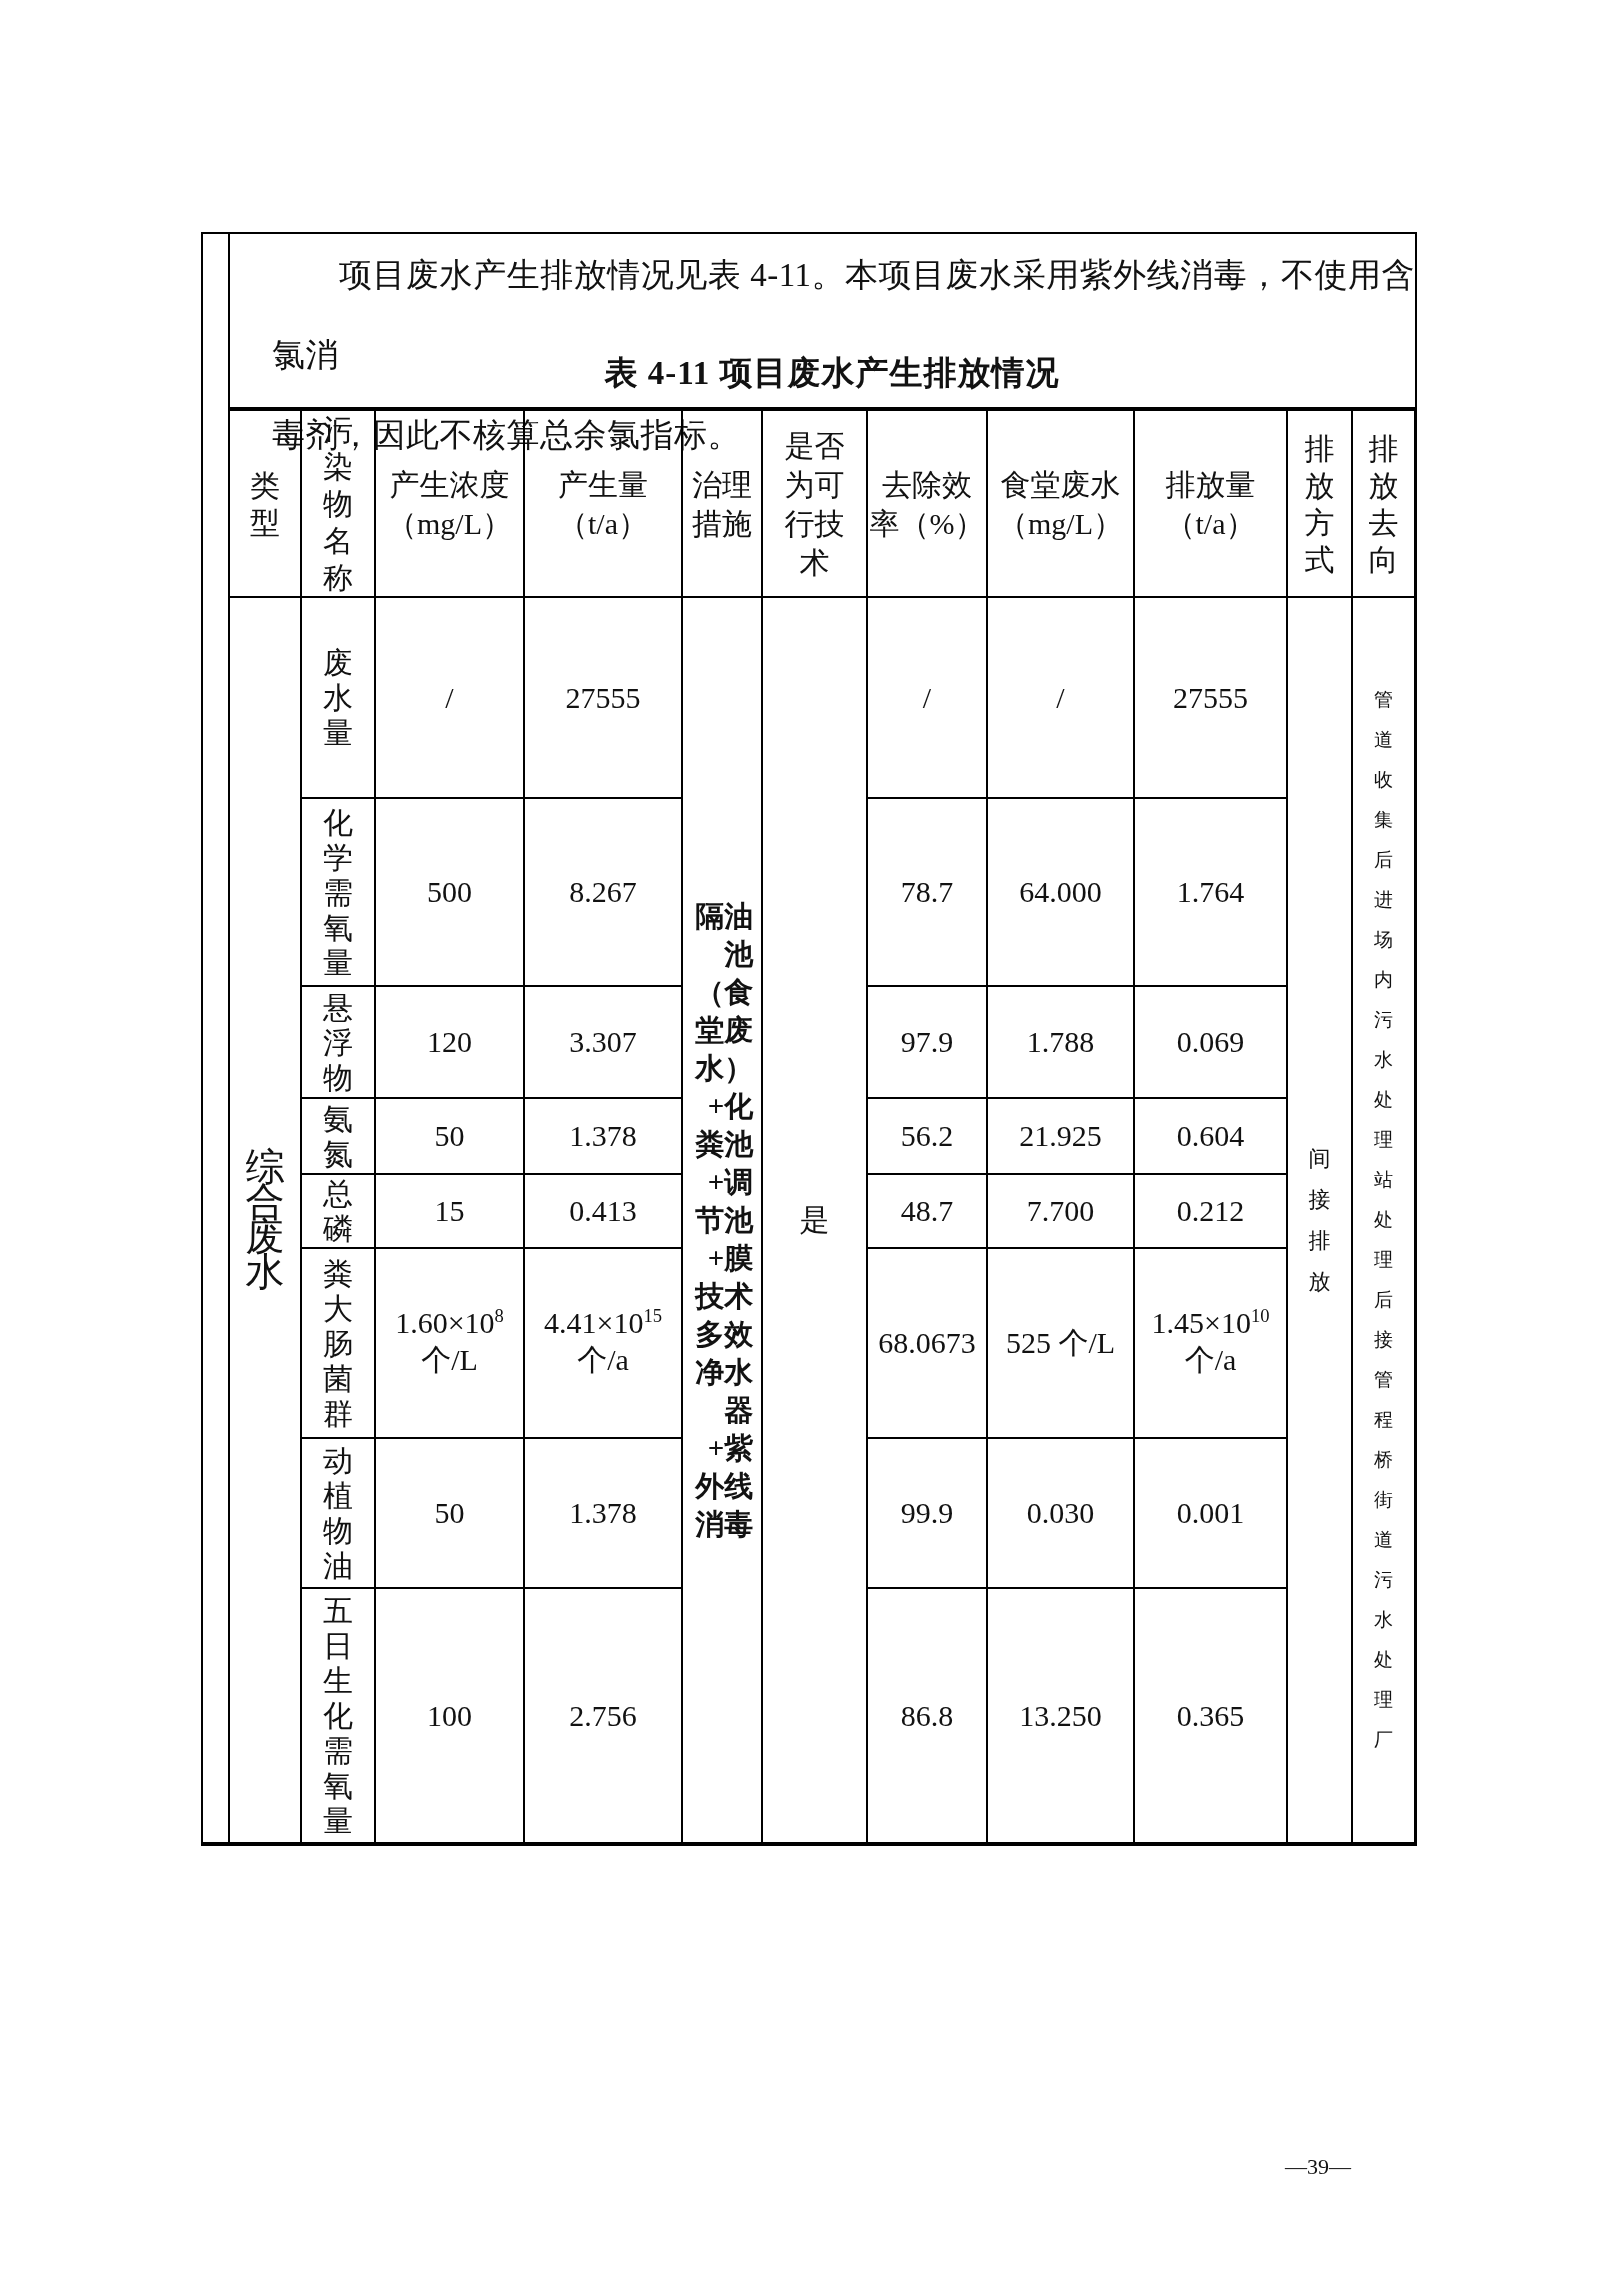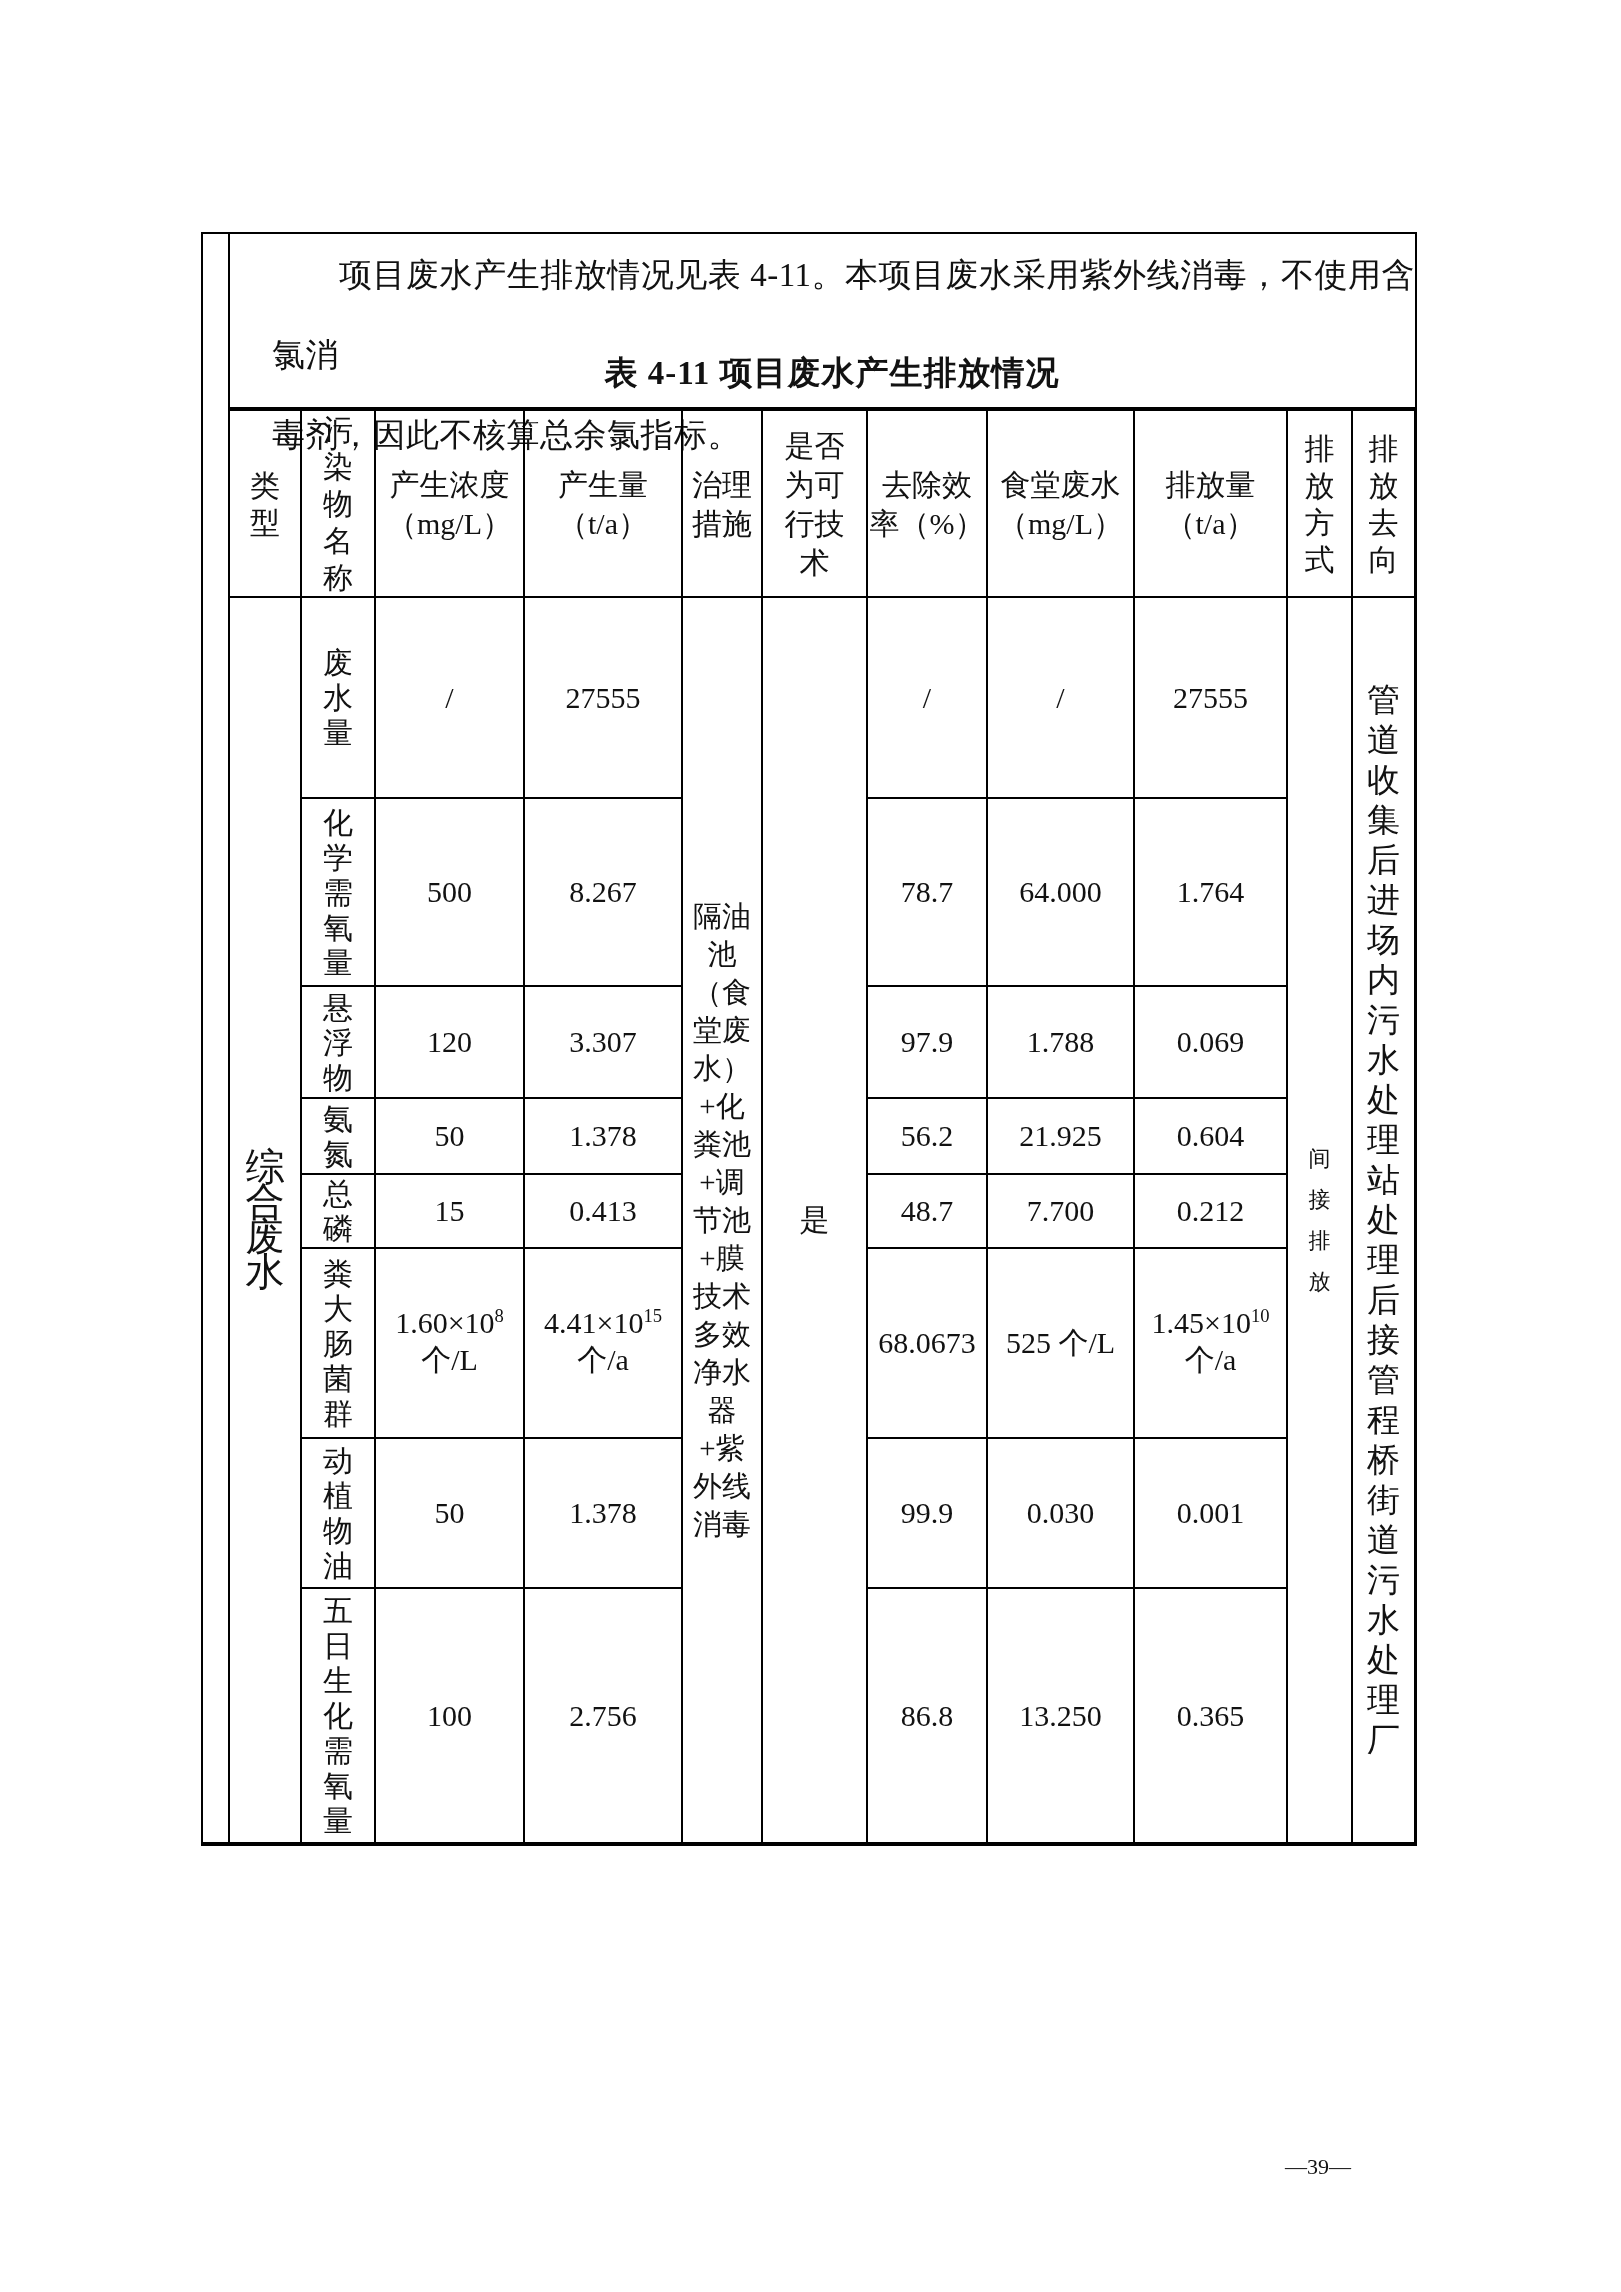--- a/index.html
+++ b/index.html
@@ -36,23 +36,23 @@
     border:2px solid #000;text-align:center;vertical-align:middle;
     padding:0;font-size:30px;overflow:hidden;
   }
   #tbl td.hdr{font-size:30px;}
   .pre{white-space:pre-line;line-height:39px;}
   
   .v1{display:inline-block;width:1.08em;word-break:break-all;line-height:35px;text-align:center;}
   .hdr .v1{line-height:37px;}
   .type-v{font-size:39px;line-height:35px;text-align:center;}
   .mode-v{font-size:22px;line-height:41px;}
-  .dest-v{font-size:33px;line-height:40px;}
+  .dest-v{font-size:19px;line-height:40px;}
   
-  .v2{display:inline-block;width:2.15em;word-break:break-all;line-height:38px;text-align:center;font-size:29px;}
+  .v2{display:inline-block;width:2.15em;word-break:break-all;line-height:38px;text-align:right;font-size:29px;font-weight:bold;}
   sup{font-size:0.62em;line-height:0;vertical-align:0.6em;}
   #page-number{left:1252px;top:2154px;width:132px;text-align:center;font-size:22px;}
 </style>
 </head>
 <body>
 
 <div class="abs" id="page-frame"></div>
 <div class="abs" id="frame-inner-line"></div>
 
 <div class="abs" id="intro">项目废水产生排放情况见表 4-11。本项目废水采用紫外线消毒，不使用含氯消

